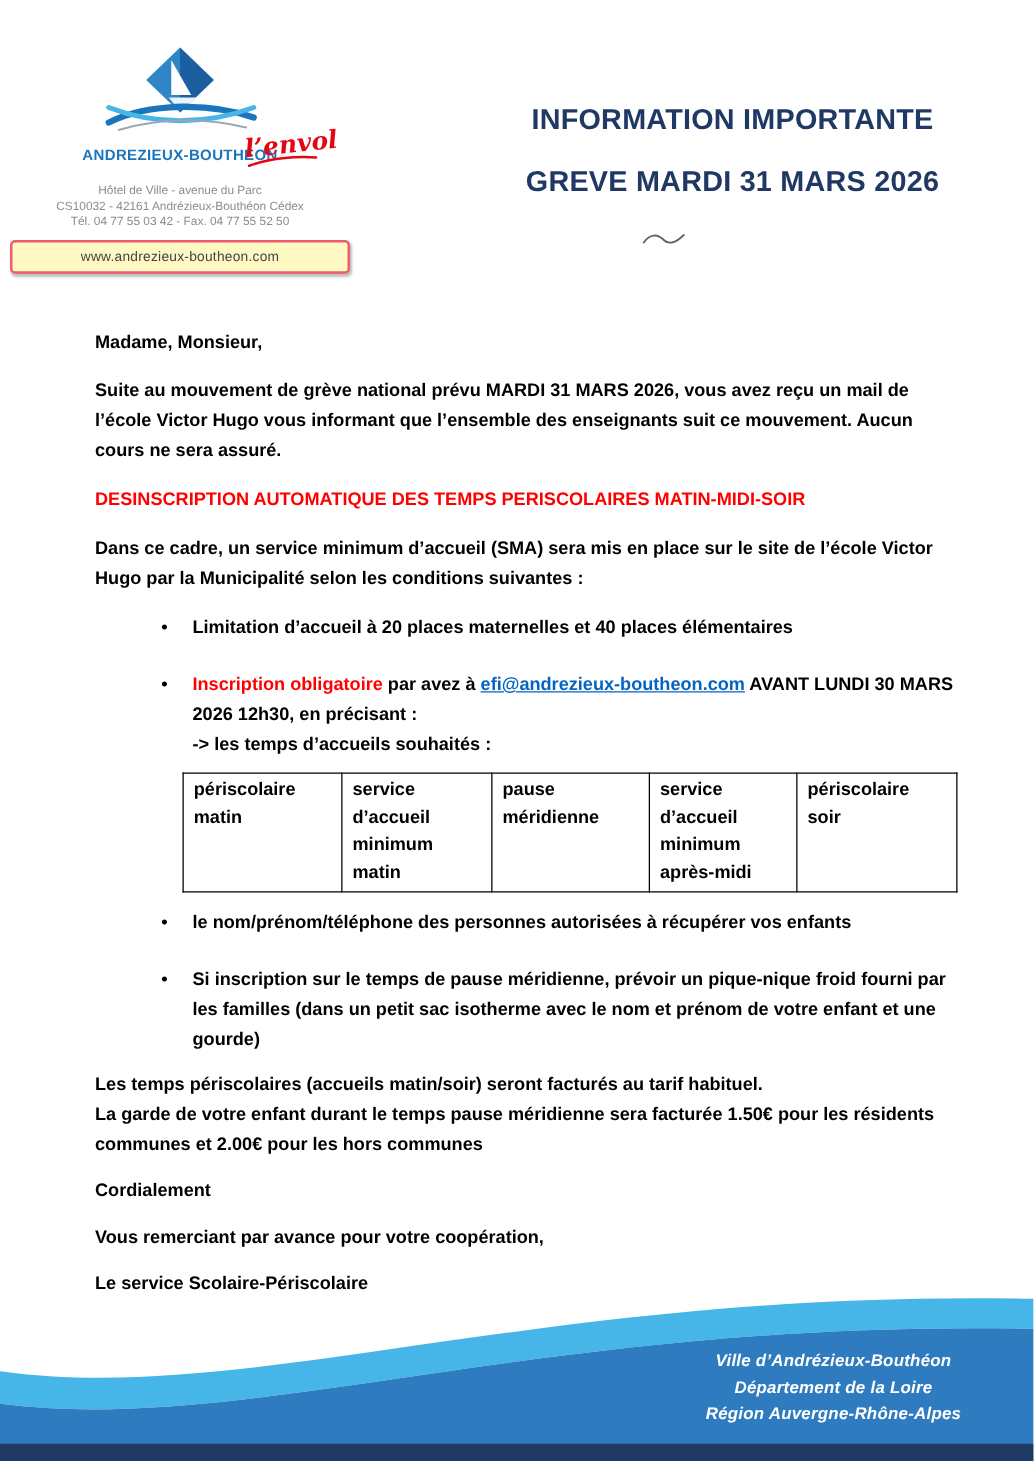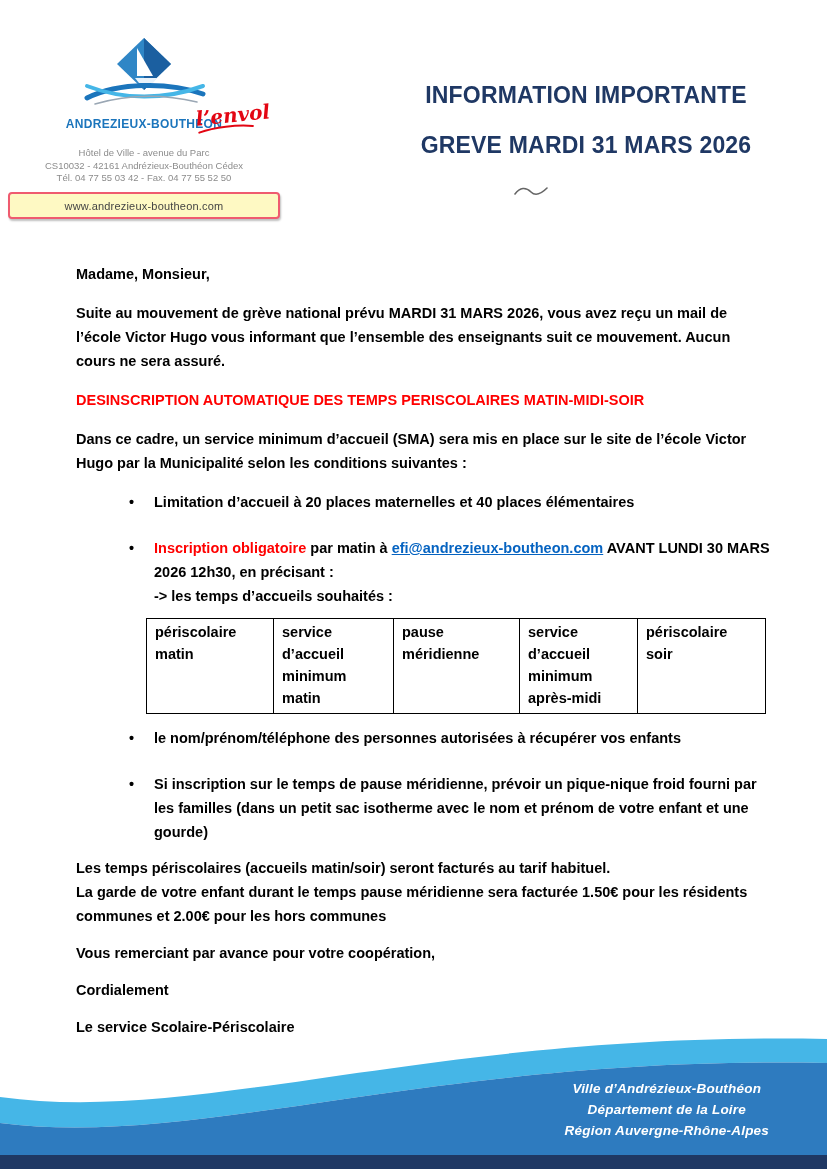--- a/index.html
+++ b/index.html
@@ -108,21 +108,21 @@
 
     <div class="para red-text">DESINSCRIPTION AUTOMATIQUE DES TEMPS PERISCOLAIRES MATIN-MIDI-SOIR</div>
 
     <div class="para">Dans ce cadre, un service minimum d’accueil (SMA) sera mis en place sur le site de l’école Victor Hugo par la Municipalité selon les conditions suivantes :</div>
 
     <ul class="blist first">
       <li class="gap-after">
         <span>Limitation d’accueil à 20 places maternelles et 40 places élémentaires</span>
       </li>
       <li>
-        <span class="red-text">Inscription obligatoire</span><span> par matin à </span><span class="link">efi@andrezieux-boutheon.com</span><span> AVANT LUNDI 30 MARS 2026 12h30, en précisant :</span>
+        <span class="red-text">Inscription obligatoire</span><span> par avez à </span><span class="link">efi@andrezieux-boutheon.com</span><span> AVANT LUNDI 30 MARS 2026 12h30, en précisant :</span>
         <div>-&gt; les temps d’accueils souhaités :</div>
       </li>
     </ul>
 
     <table class="slots-table">
       <colgroup>
         <col style="width:127px">
           <col style="width:120px">
           <col style="width:126px">
           <col style="width:118px">
@@ -146,23 +146,23 @@
       <li>
         <span>Si inscription sur le temps de pause méridienne, prévoir un pique-nique froid fourni par les familles (dans un petit sac isotherme avec le nom et prénom de votre enfant et une gourde)</span>
       </li>
     </ul>
 
     <div class="para-tight">
       <div>Les temps périscolaires (accueils matin/soir) seront facturés au tarif habituel.</div>
       <div>La garde de votre enfant durant le temps pause méridienne sera facturée 1.50€ pour les résidents communes et 2.00€ pour les hors communes</div>
     </div>
 
+    <div class="para-tight">Cordialement</div>
+
     <div class="para-tight">Vous remerciant par avance pour votre coopération,</div>
-
-    <div class="para-tight">Cordialement</div>
 
     <div>Le service Scolaire-Périscolaire</div>
 
   </div>
 
   <svg class="footer-wave" width="827" height="190" viewBox="0 0 827 190" preserveAspectRatio="none">
     <path fill="#45b6e7" d="M0,118 C200,146 430,52 827,60 L827,84 C430,76 200,170 0,144 Z"></path>
     <path fill="#2e7bbf" d="M0,144 C200,170 430,76 827,84 L827,190 L0,190 Z"></path>
     <rect x="0" y="176" width="827" height="14" fill="#1f3864"></rect>
   </svg>

